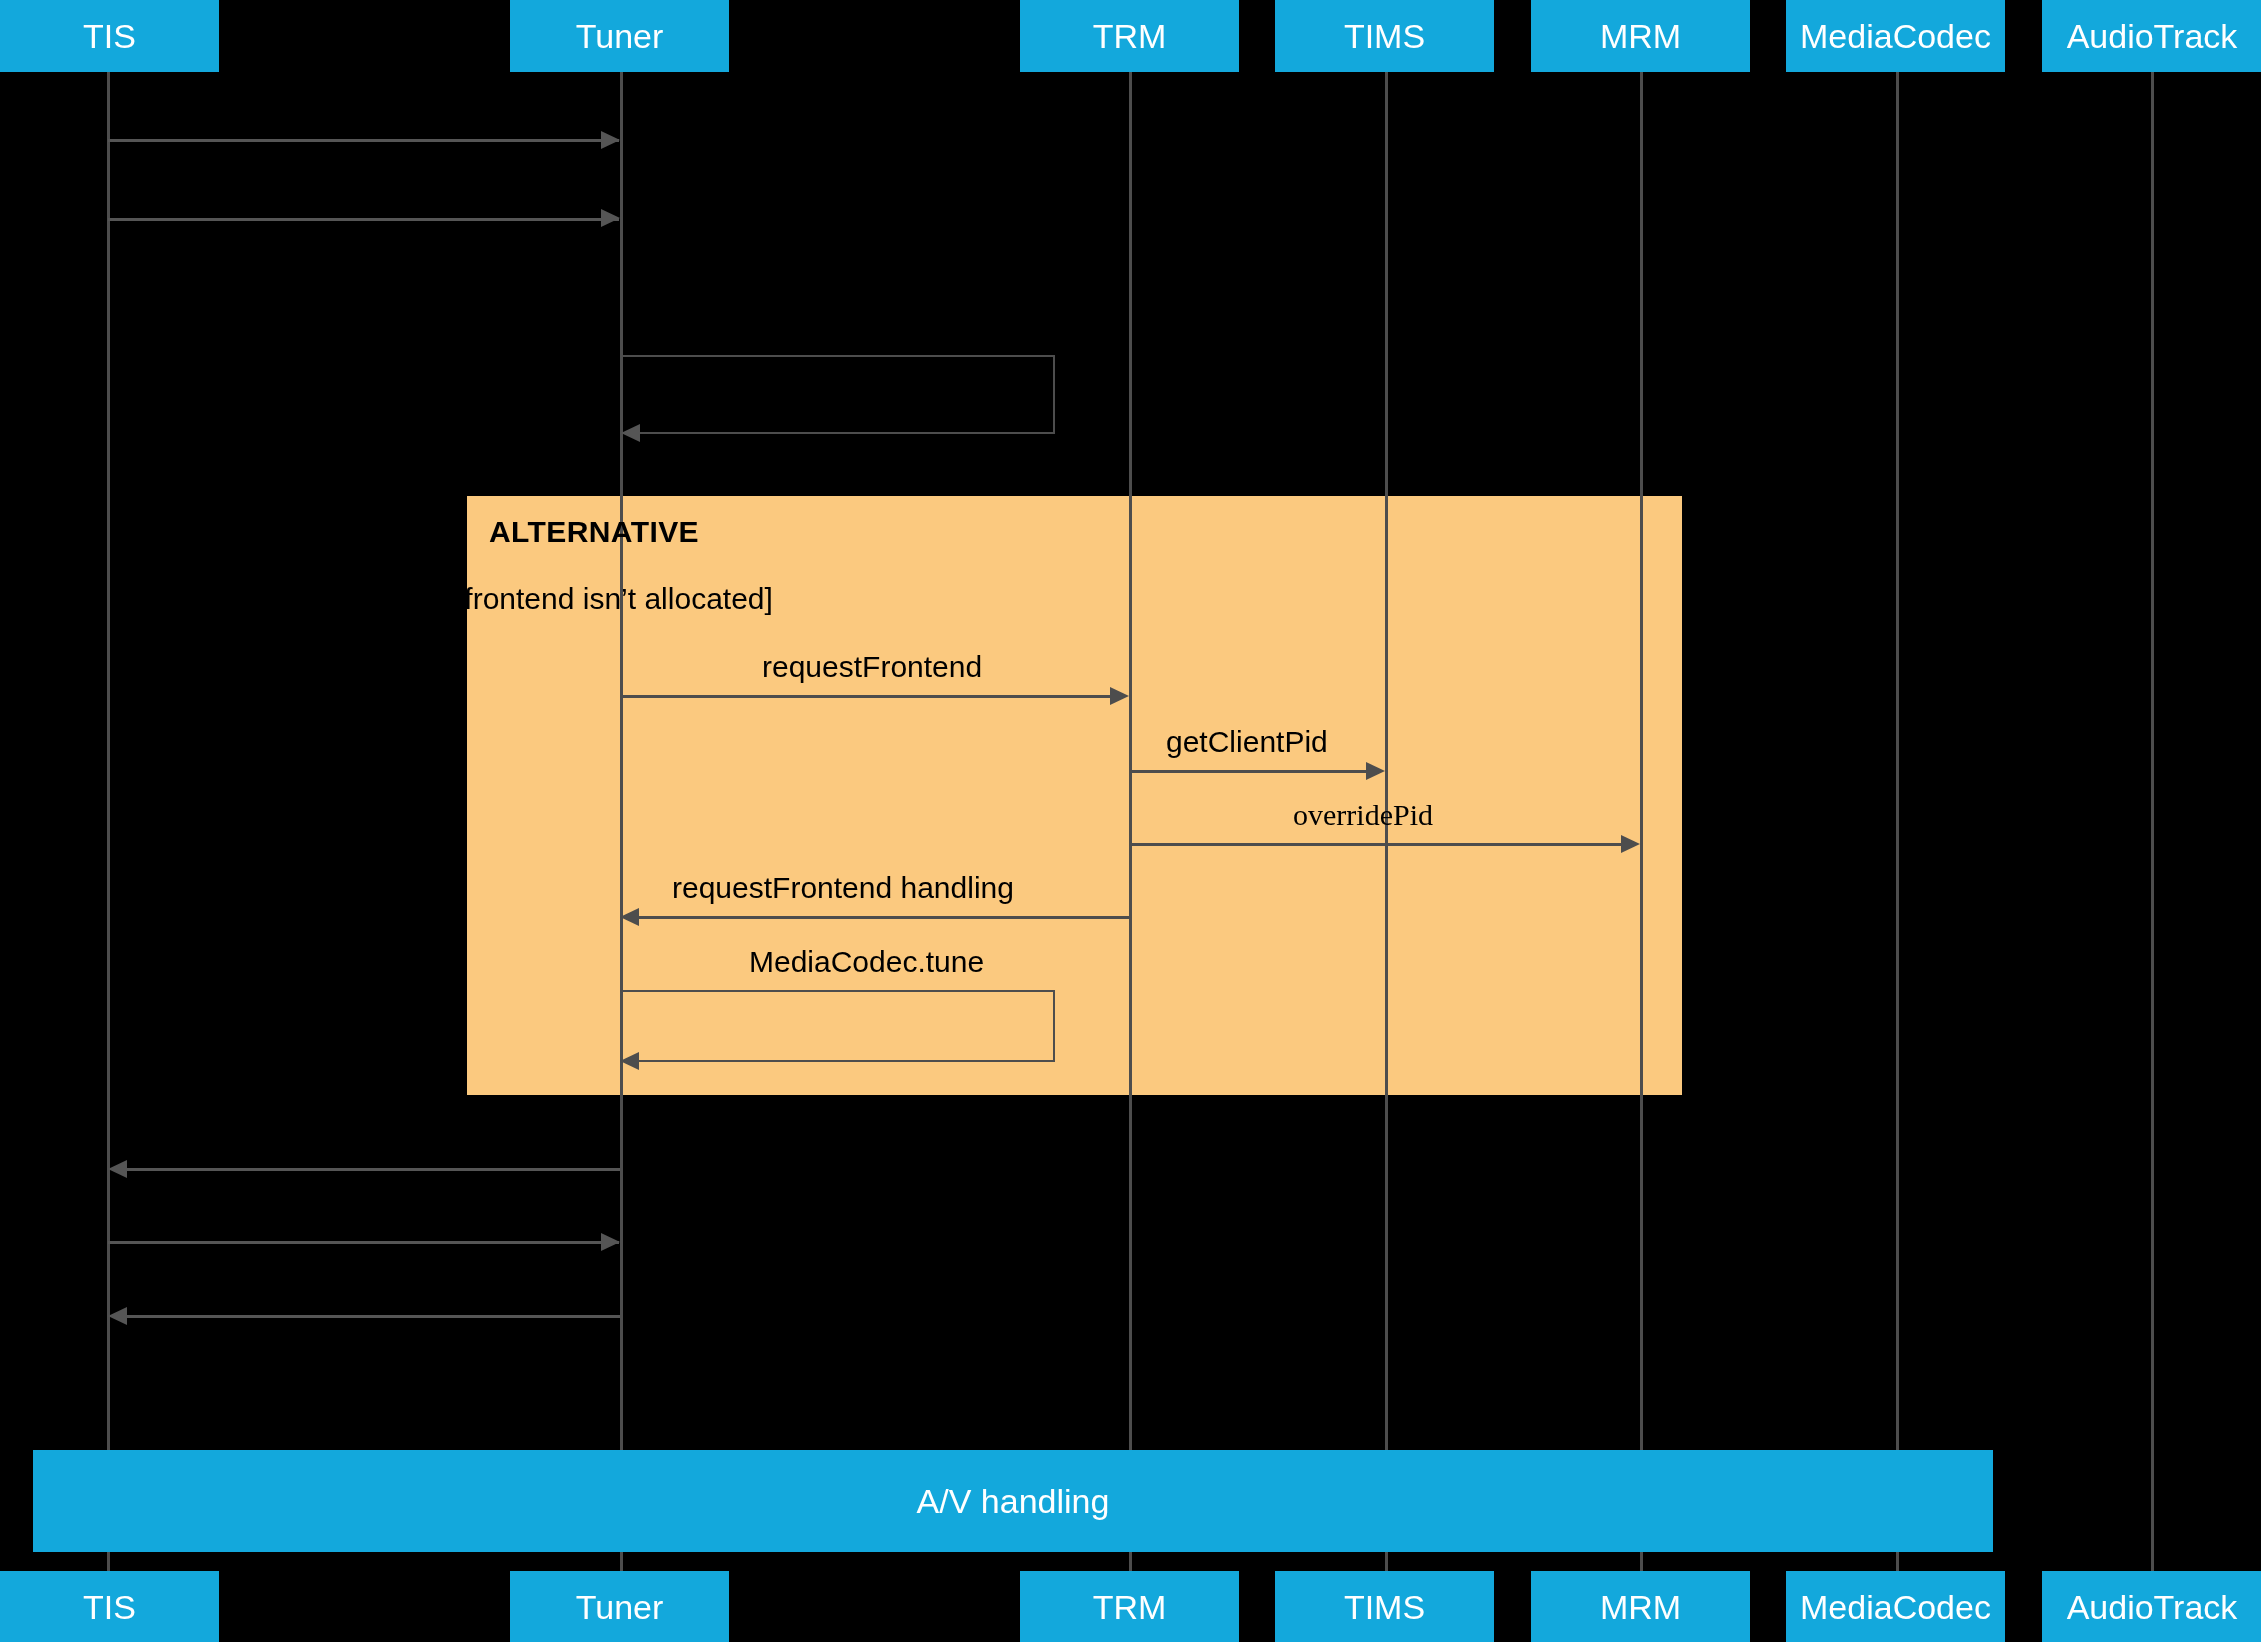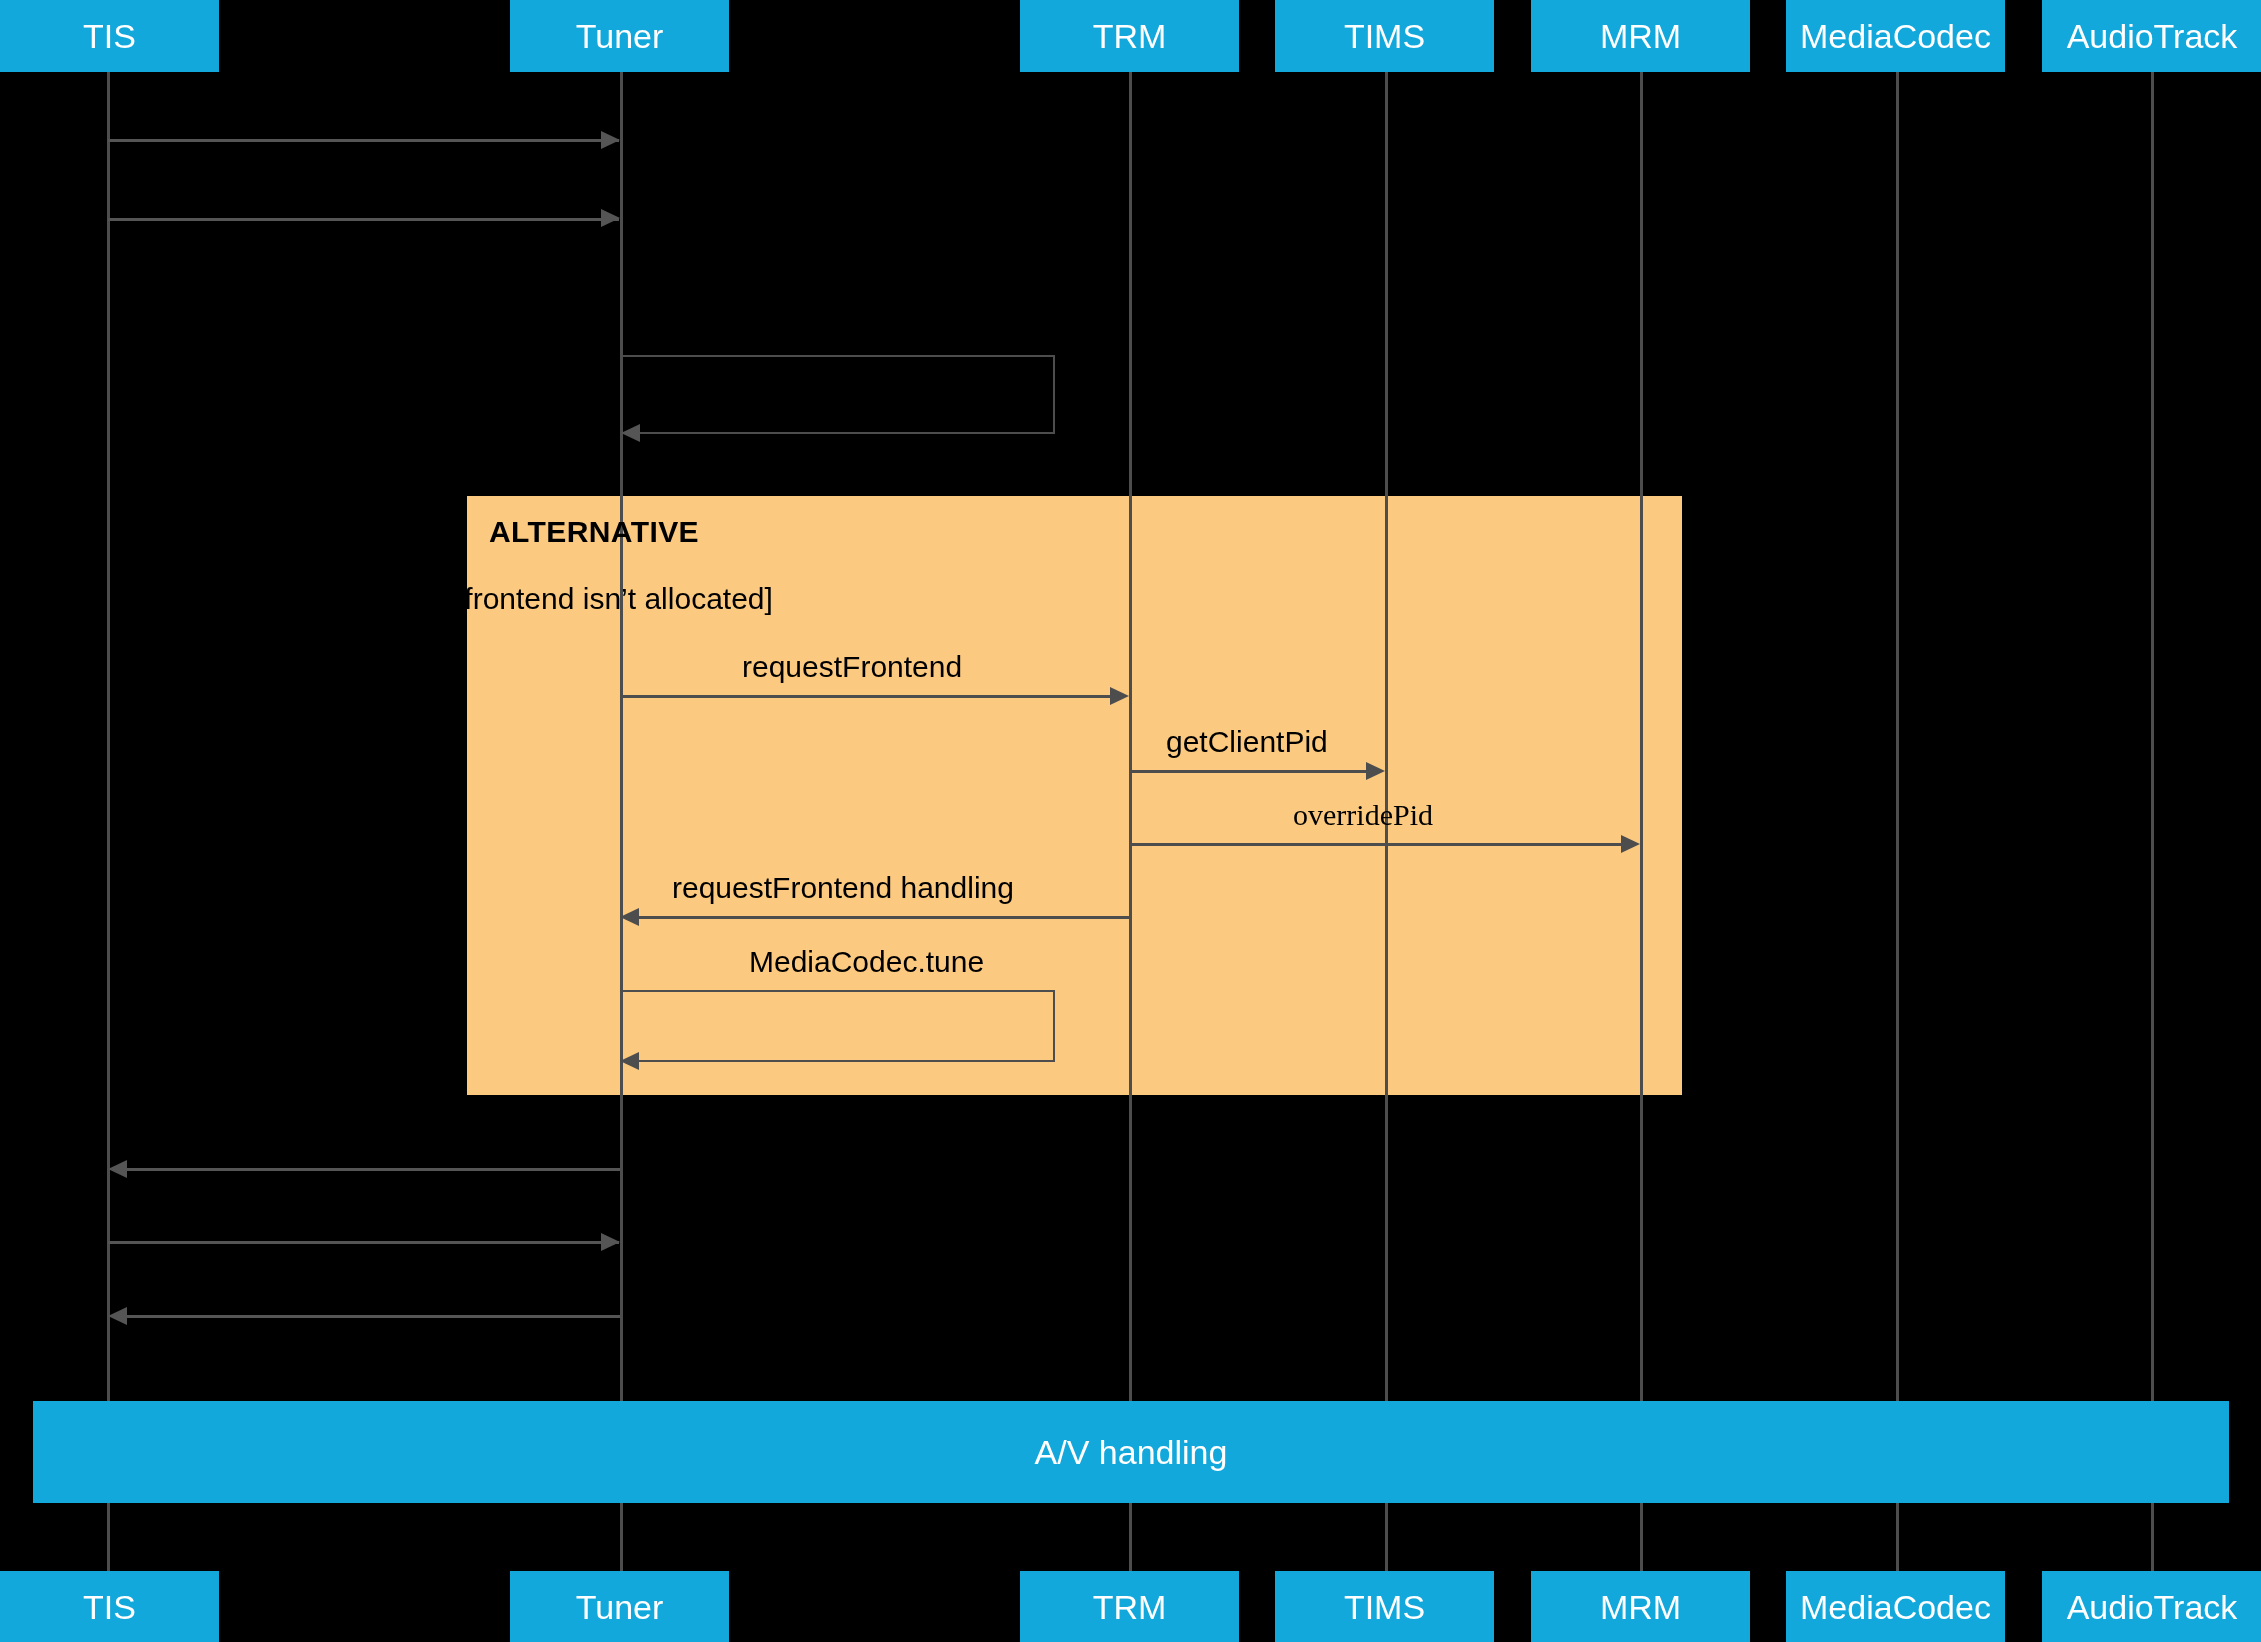--- a/index.html
+++ b/index.html
@@ -131,21 +131,21 @@
   <div class="msg-line light" style="left:108px; top:218px; width:511px;"></div>
   <div class="arrow-head right light" style="left:601px; top:209px;"></div>
   <div class="msg-label on-dark" style="left:292px; top:181px;"></div>
 
   <div class="self-loop" style="left:621px; top:355px; width:434px; height:79px;"></div>
   <div class="arrow-head left light" style="left:621px; top:424px;"></div>
   <div class="msg-label on-dark" style="left:752px; top:317px;"></div>
 
   <div class="msg-line" style="left:621px; top:695px; width:489px;"></div>
   <div class="arrow-head right" style="left:1110px; top:687px;"></div>
-  <div class="msg-label" style="left:742px; top:650px;text-align:right;">requestFrontend</div>
+  <div class="msg-label" style="left:762px; top:650px;text-align:right;">requestFrontend</div>
 
   <div class="msg-line" style="left:1131px; top:770px; width:235px;"></div>
   <div class="arrow-head right" style="left:1366px; top:762px;"></div>
   <div class="msg-label" style="left:1166px; top:725px;">getClientPid</div>
 
   <div class="msg-line" style="left:1131px; top:843px; width:490px;"></div>
   <div class="arrow-head right" style="left:1621px; top:835px;"></div>
   <div class="msg-label" style="left:1293px; top:798px;font-family:Liberation Serif, serif;">overridePid</div>
 
   <div class="msg-line" style="left:639px; top:916px; width:492px;"></div>
@@ -161,21 +161,21 @@
   <div class="msg-label on-dark" style="left:292px; top:1130px;"></div>
 
   <div class="msg-line light" style="left:108px; top:1241px; width:511px;"></div>
   <div class="arrow-head right light" style="left:601px; top:1233px;"></div>
   <div class="msg-label on-dark" style="left:292px; top:1203px;"></div>
 
   <div class="msg-line light" style="left:127px; top:1315px; width:493px;"></div>
   <div class="arrow-head left light" style="left:108px; top:1307px;"></div>
   <div class="msg-label on-dark" style="left:292px; top:1277px;"></div>
 
-  <div class="av-bar" style="left:33px; top:1401px; width:2196px; height:102px;">
+  <div class="av-bar" style="left:33px; top:1450px; width:1960px; height:102px;">
     <span>A/V handling</span>
   </div>
 
   <div class="actor-box" style="left:0px; top:0px; width:219px; height:72px;">
     <span>TIS</span>
   </div>
   <div class="actor-box" style="left:510px; top:0px; width:219px; height:72px;">
     <span>Tuner</span>
   </div>
   <div class="actor-box" style="left:1020px; top:0px; width:219px; height:72px;">

